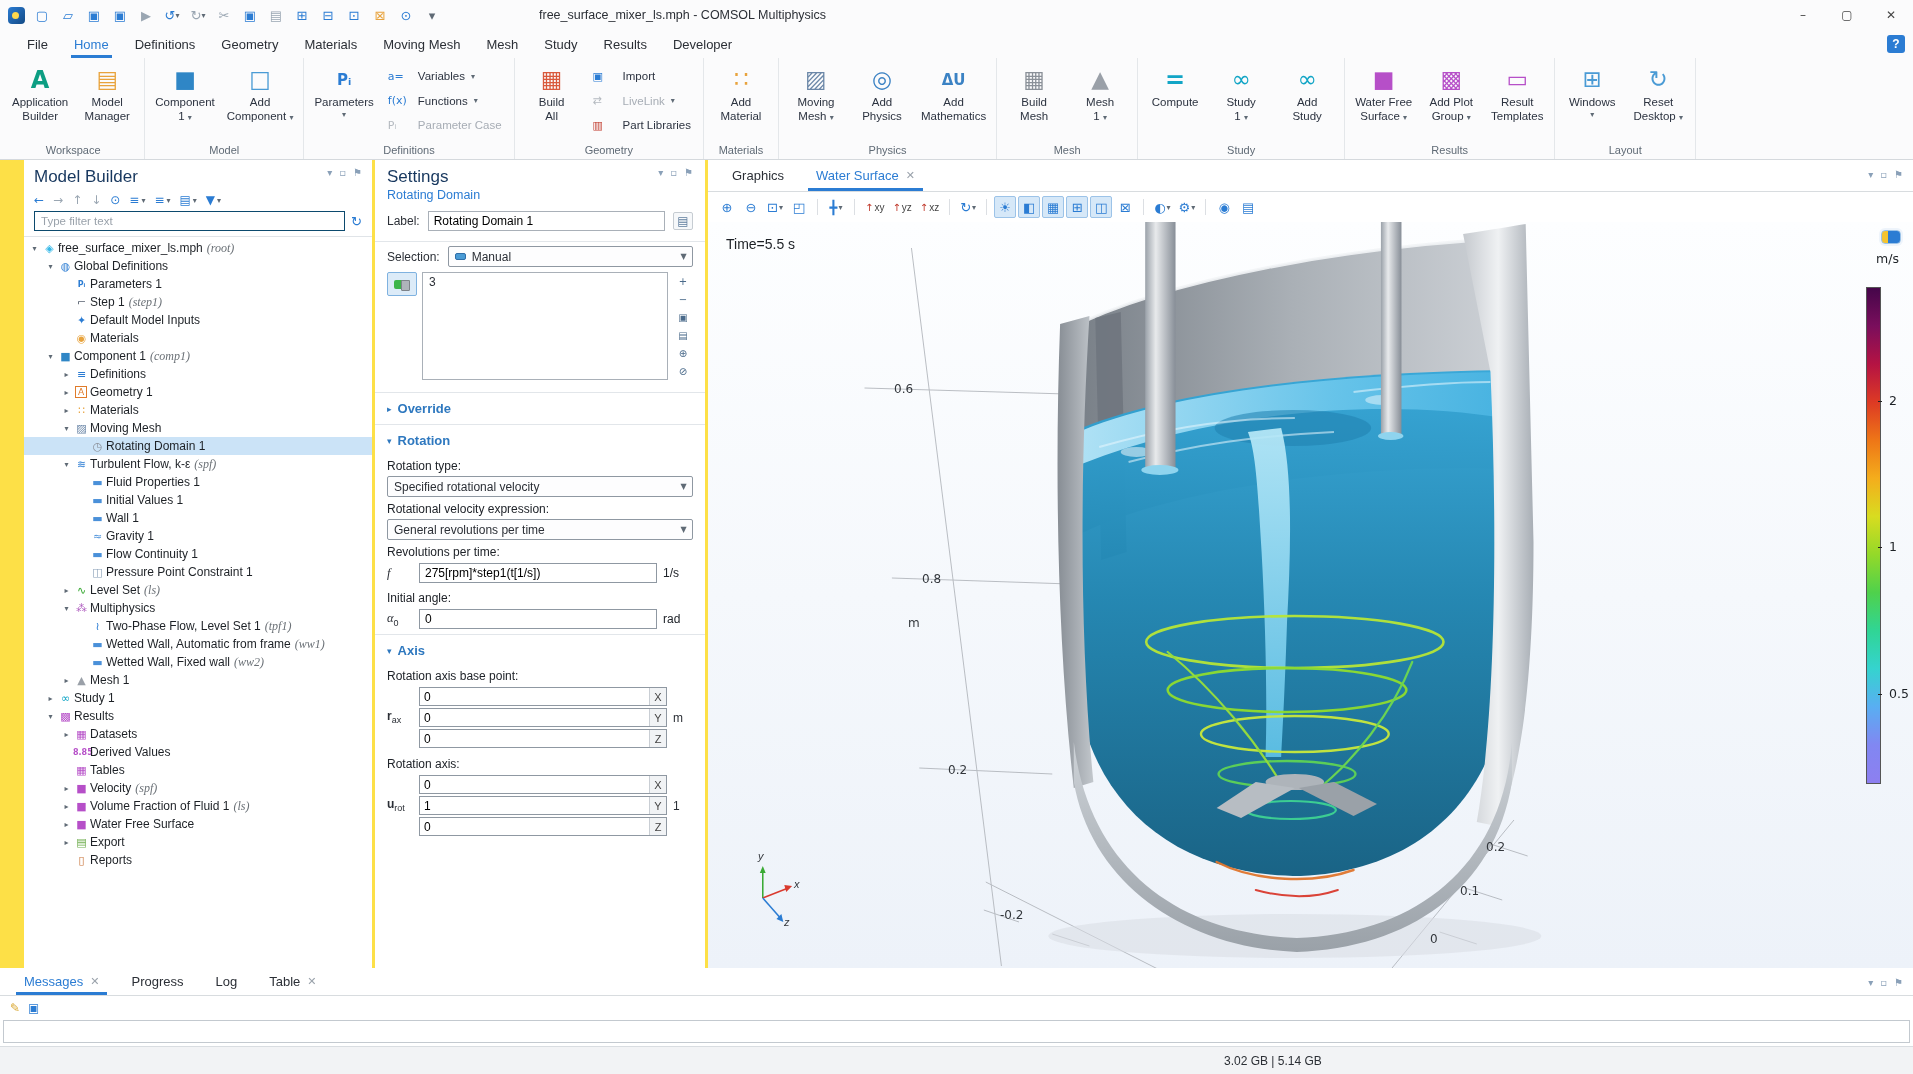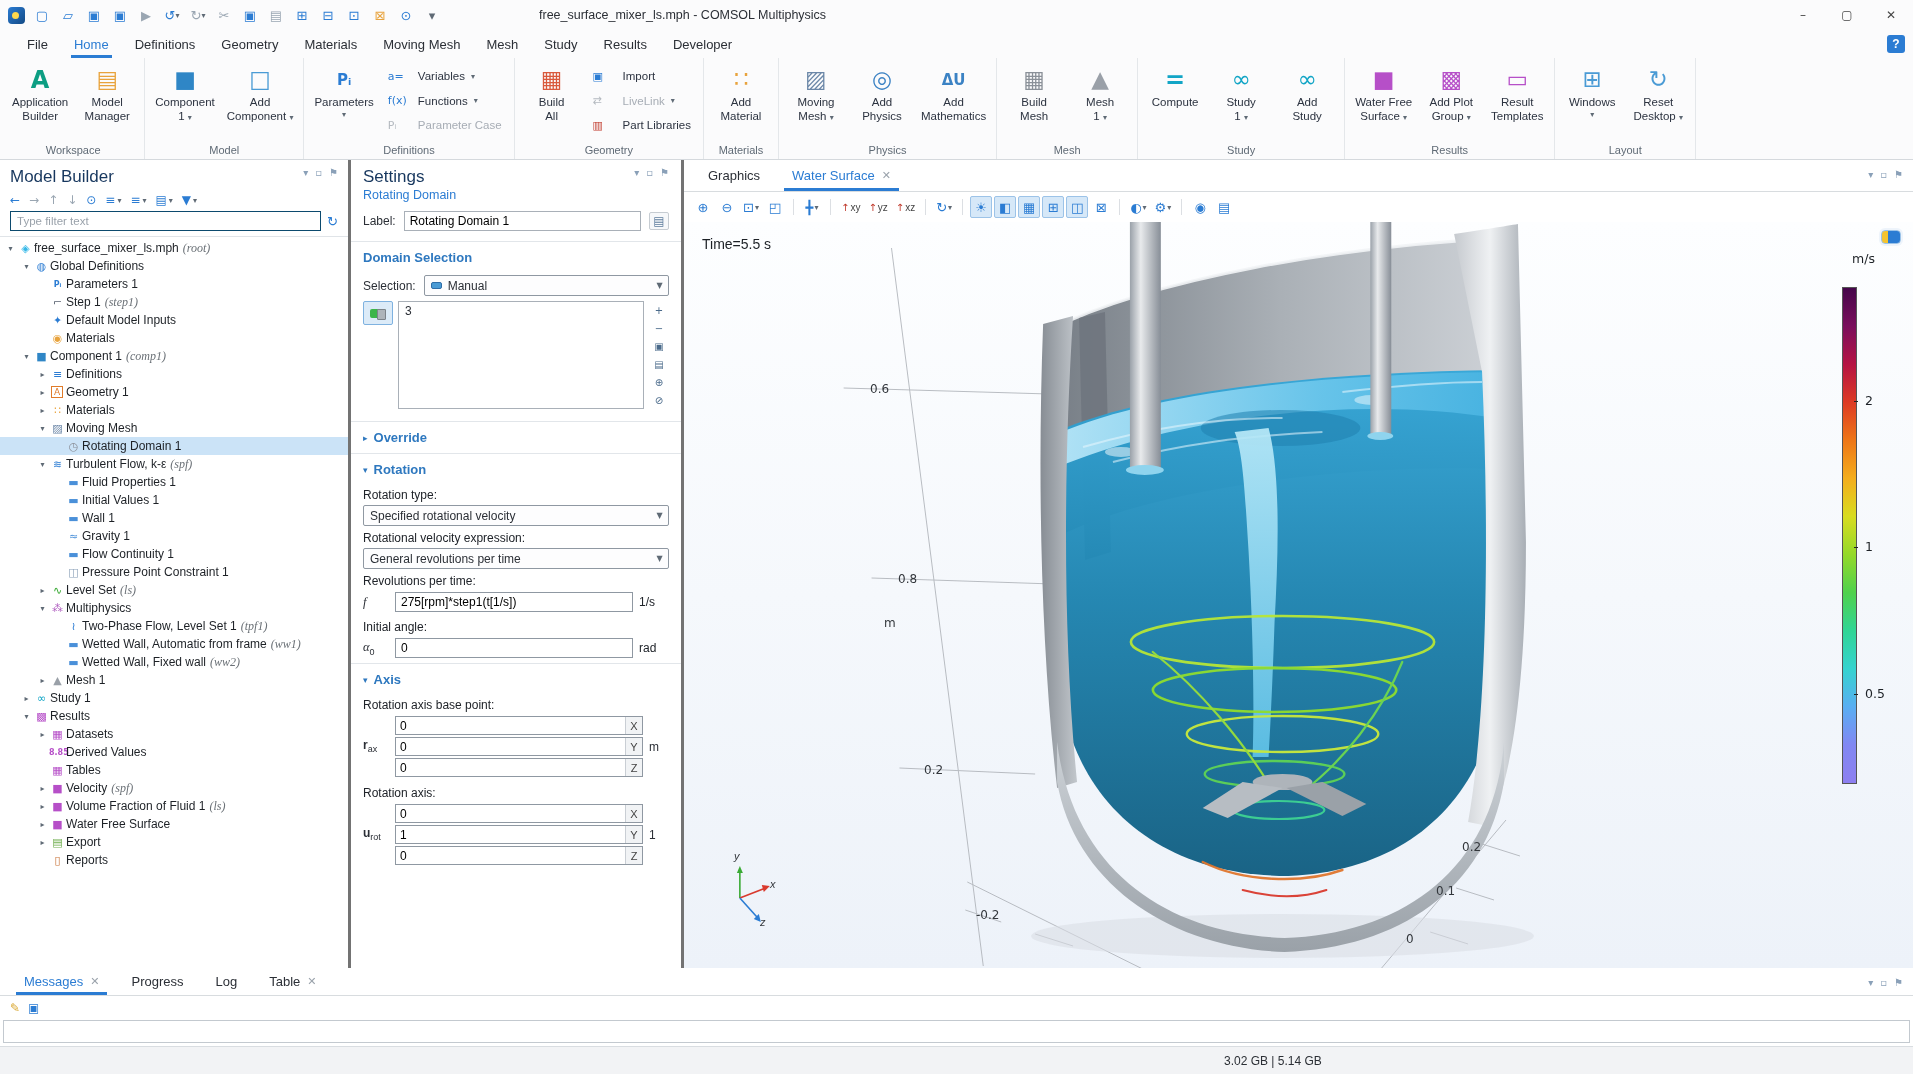--- a/index.html
+++ b/index.html
@@ -34,21 +34,21 @@
   .rbtn-large .ricon.bold24 { font-weight:bold; font-size:24px; }
   .rbtn-large .ricon.textg { font-size:15px; font-weight:bold; }
   .chev { color:#5f6a75; font-size:8px; font-family:"DejaVu Sans", sans-serif; }
   .rsmall-stack { display:flex; flex-direction:column; justify-content:space-between; padding:4px 2px 6px; }
   .rbtn-small { display:flex; align-items:center; gap:6px; font-size:11.5px; height:22px; padding:0 5px; color:#2c3340; border-radius:3px; }
   .rbtn-small .picon { min-width:24px; font-size:11px; font-family:"DejaVu Sans", sans-serif; color:#2b7cd3; }
   .rbtn-small.disabled, .rbtn-large.disabled { color:#a7adb5; }
   .rbtn-small.disabled .picon { color:#b5bac0; }
 
   
-  .main { flex:1; display:flex; gap:3px; background:#737373; min-height:0; }
+  .main { flex:1; display:flex; gap:3px; background:#fde047; min-height:0;padding-left:24px; }
   .panel { background:#fff; display:flex; flex-direction:column; min-height:0; }
   .corner-icons { margin-left:auto; display:flex; gap:7px; color:#8aa0b8; font-size:10px; font-family:"DejaVu Sans", sans-serif; align-items:center; }
 
   
   .mb { width:348px; flex:0 0 348px; }
   .mb-head { display:flex; align-items:flex-start; padding:7px 10px 0; }
   .mb-title, .st-title { font-size:17px; color:#17375e; }
   .mb-toolbar { display:flex; align-items:center; gap:9px; padding:6px 10px 4px; font-size:12px; font-family:"DejaVu Sans", sans-serif; }
   .mb-toolbar .tbi { display:flex; align-items:center; gap:2px; }
   .mb-filter { display:flex; align-items:center; gap:6px; padding:0 10px 5px; }
@@ -614,23 +614,20 @@
           </div>
       </div>
       <div class="st-sub">Rotating Domain</div>
       <div class="lab-row">
         <span>Label:</span>
         <input value="Rotating Domain 1" style="">
         <span class="mini-btn">▤</span>
       </div>
       <div class="sdiv"></div>
 
-      <div class="sec-head">
-        <span>Domain Selection</span>
-      </div>
       <div class="sel-row">
         <span>Selection:</span>
         <div class="combo">
           <span class="pill"></span>
           <span>Manual</span>
           <span class="cchev">▼</span>
         </div>
       </div>
       <div class="sel-block">
         <div>

